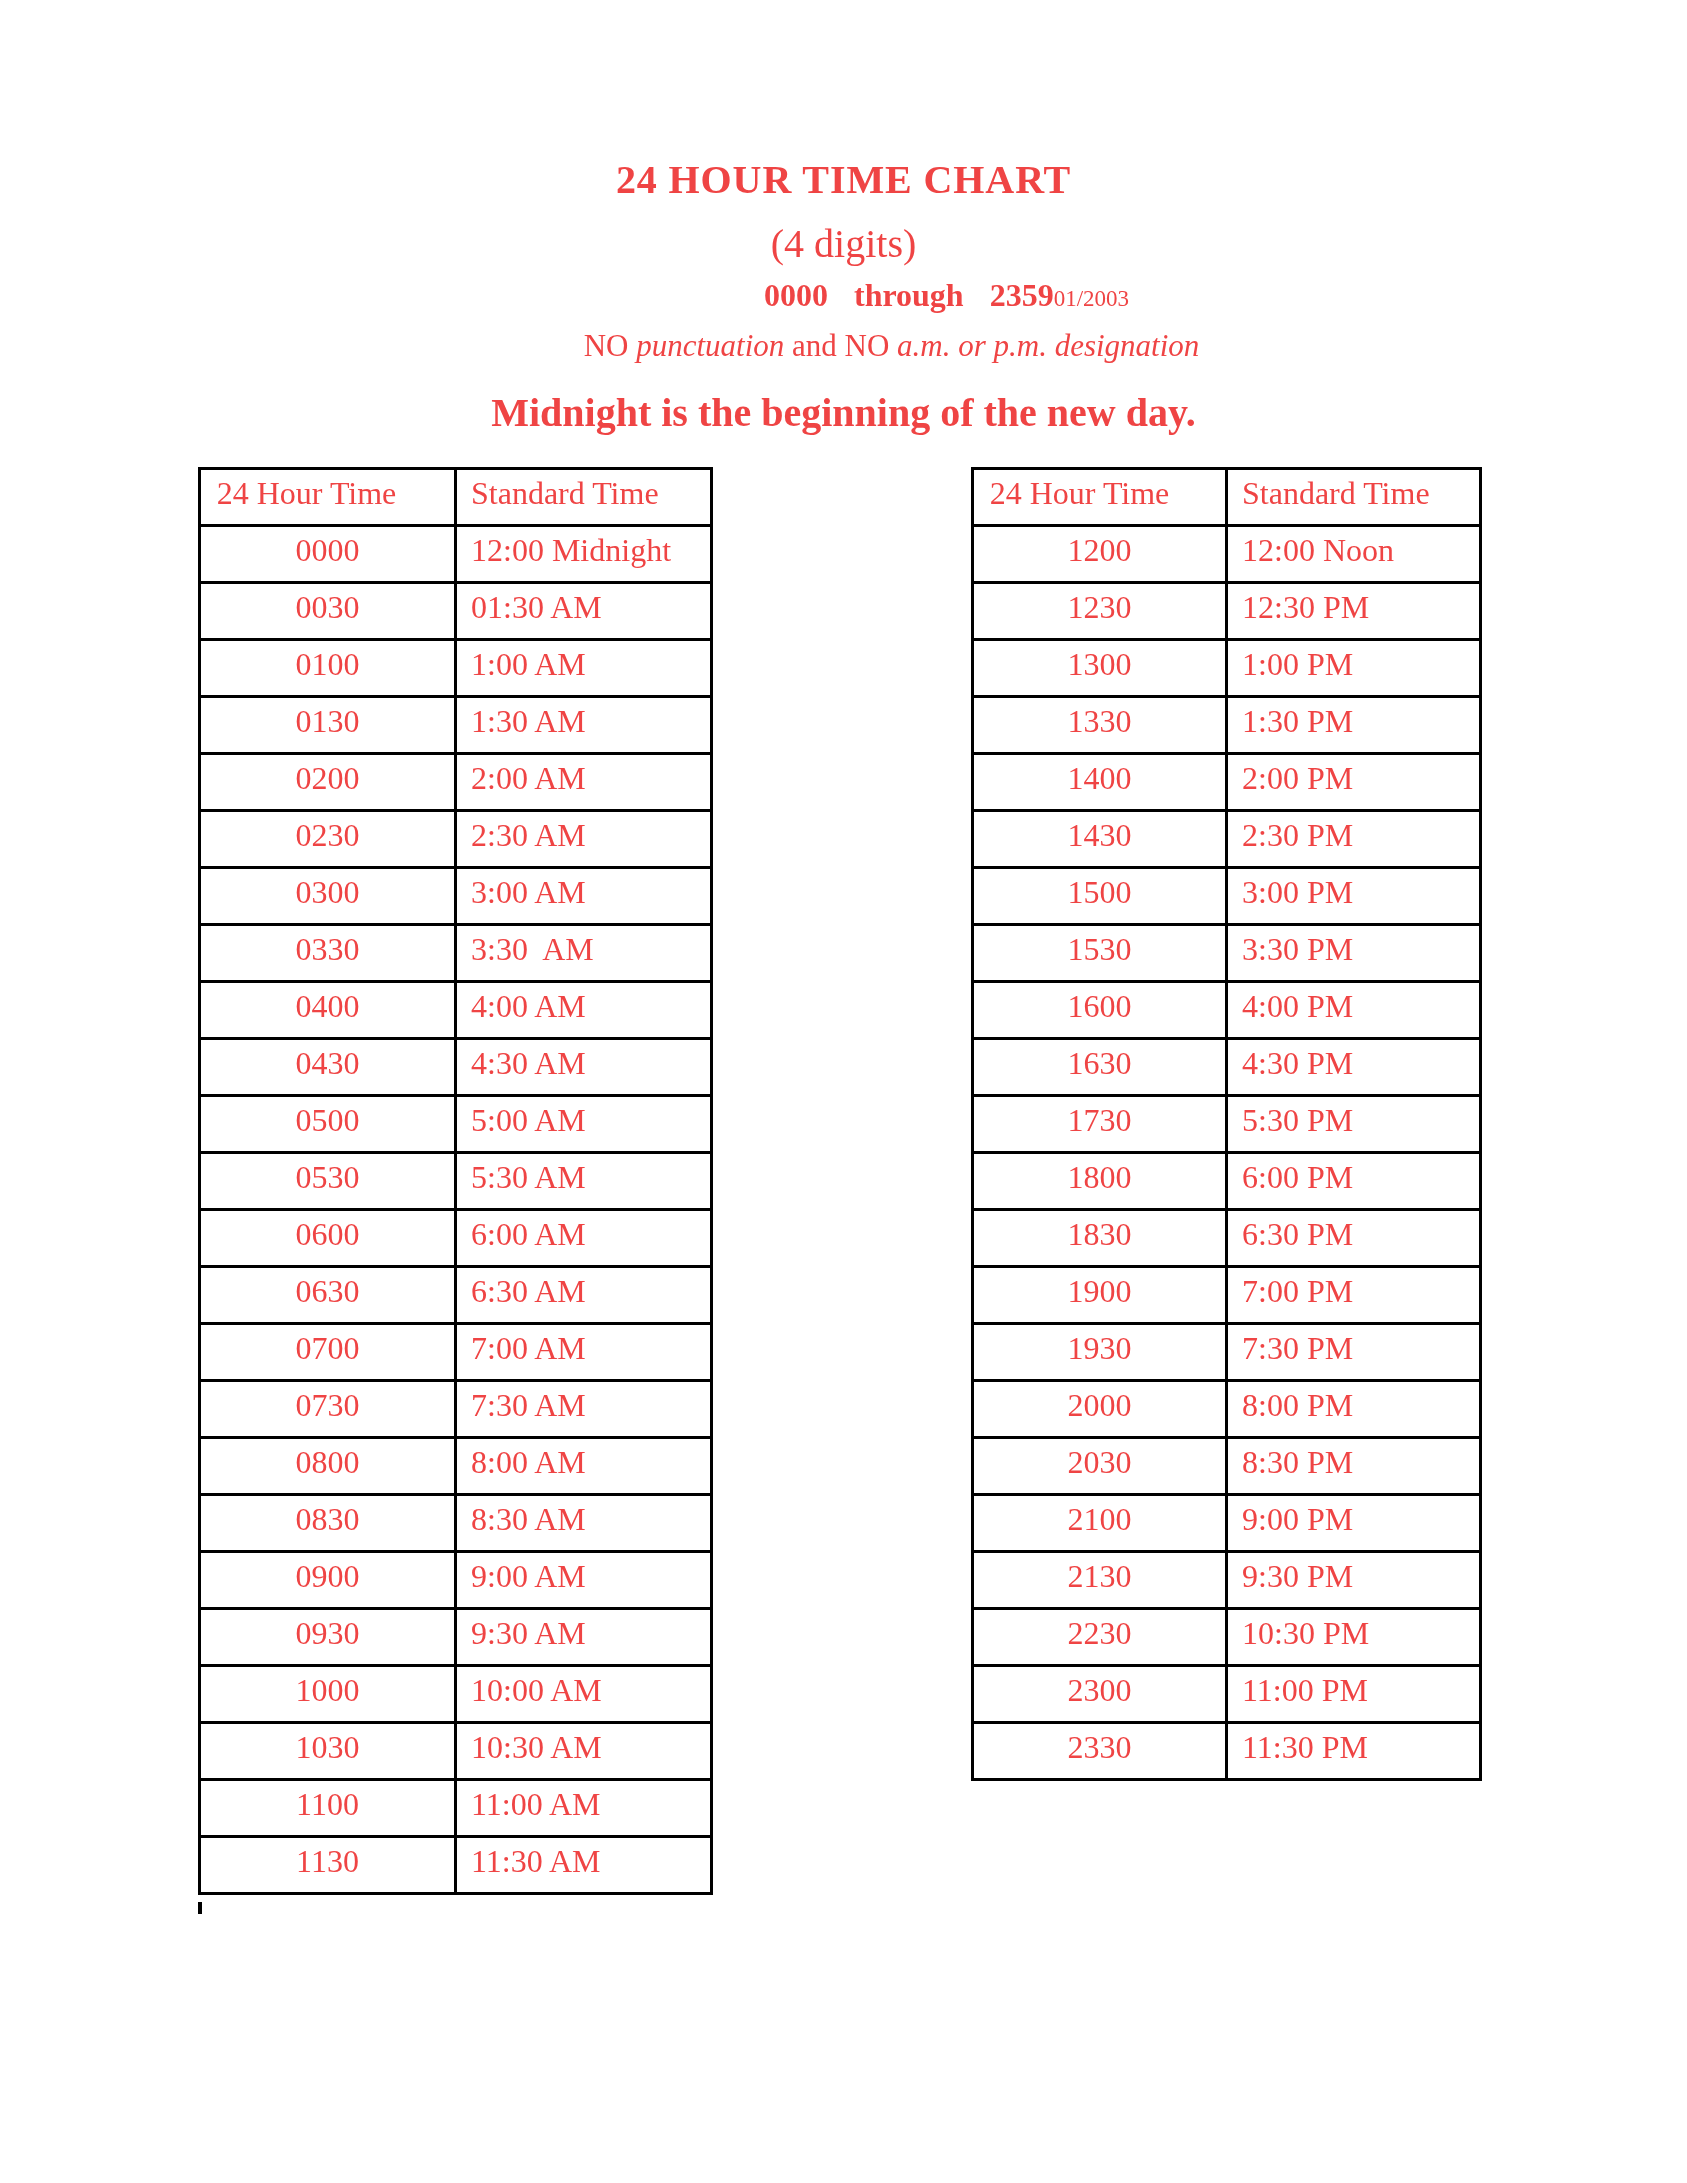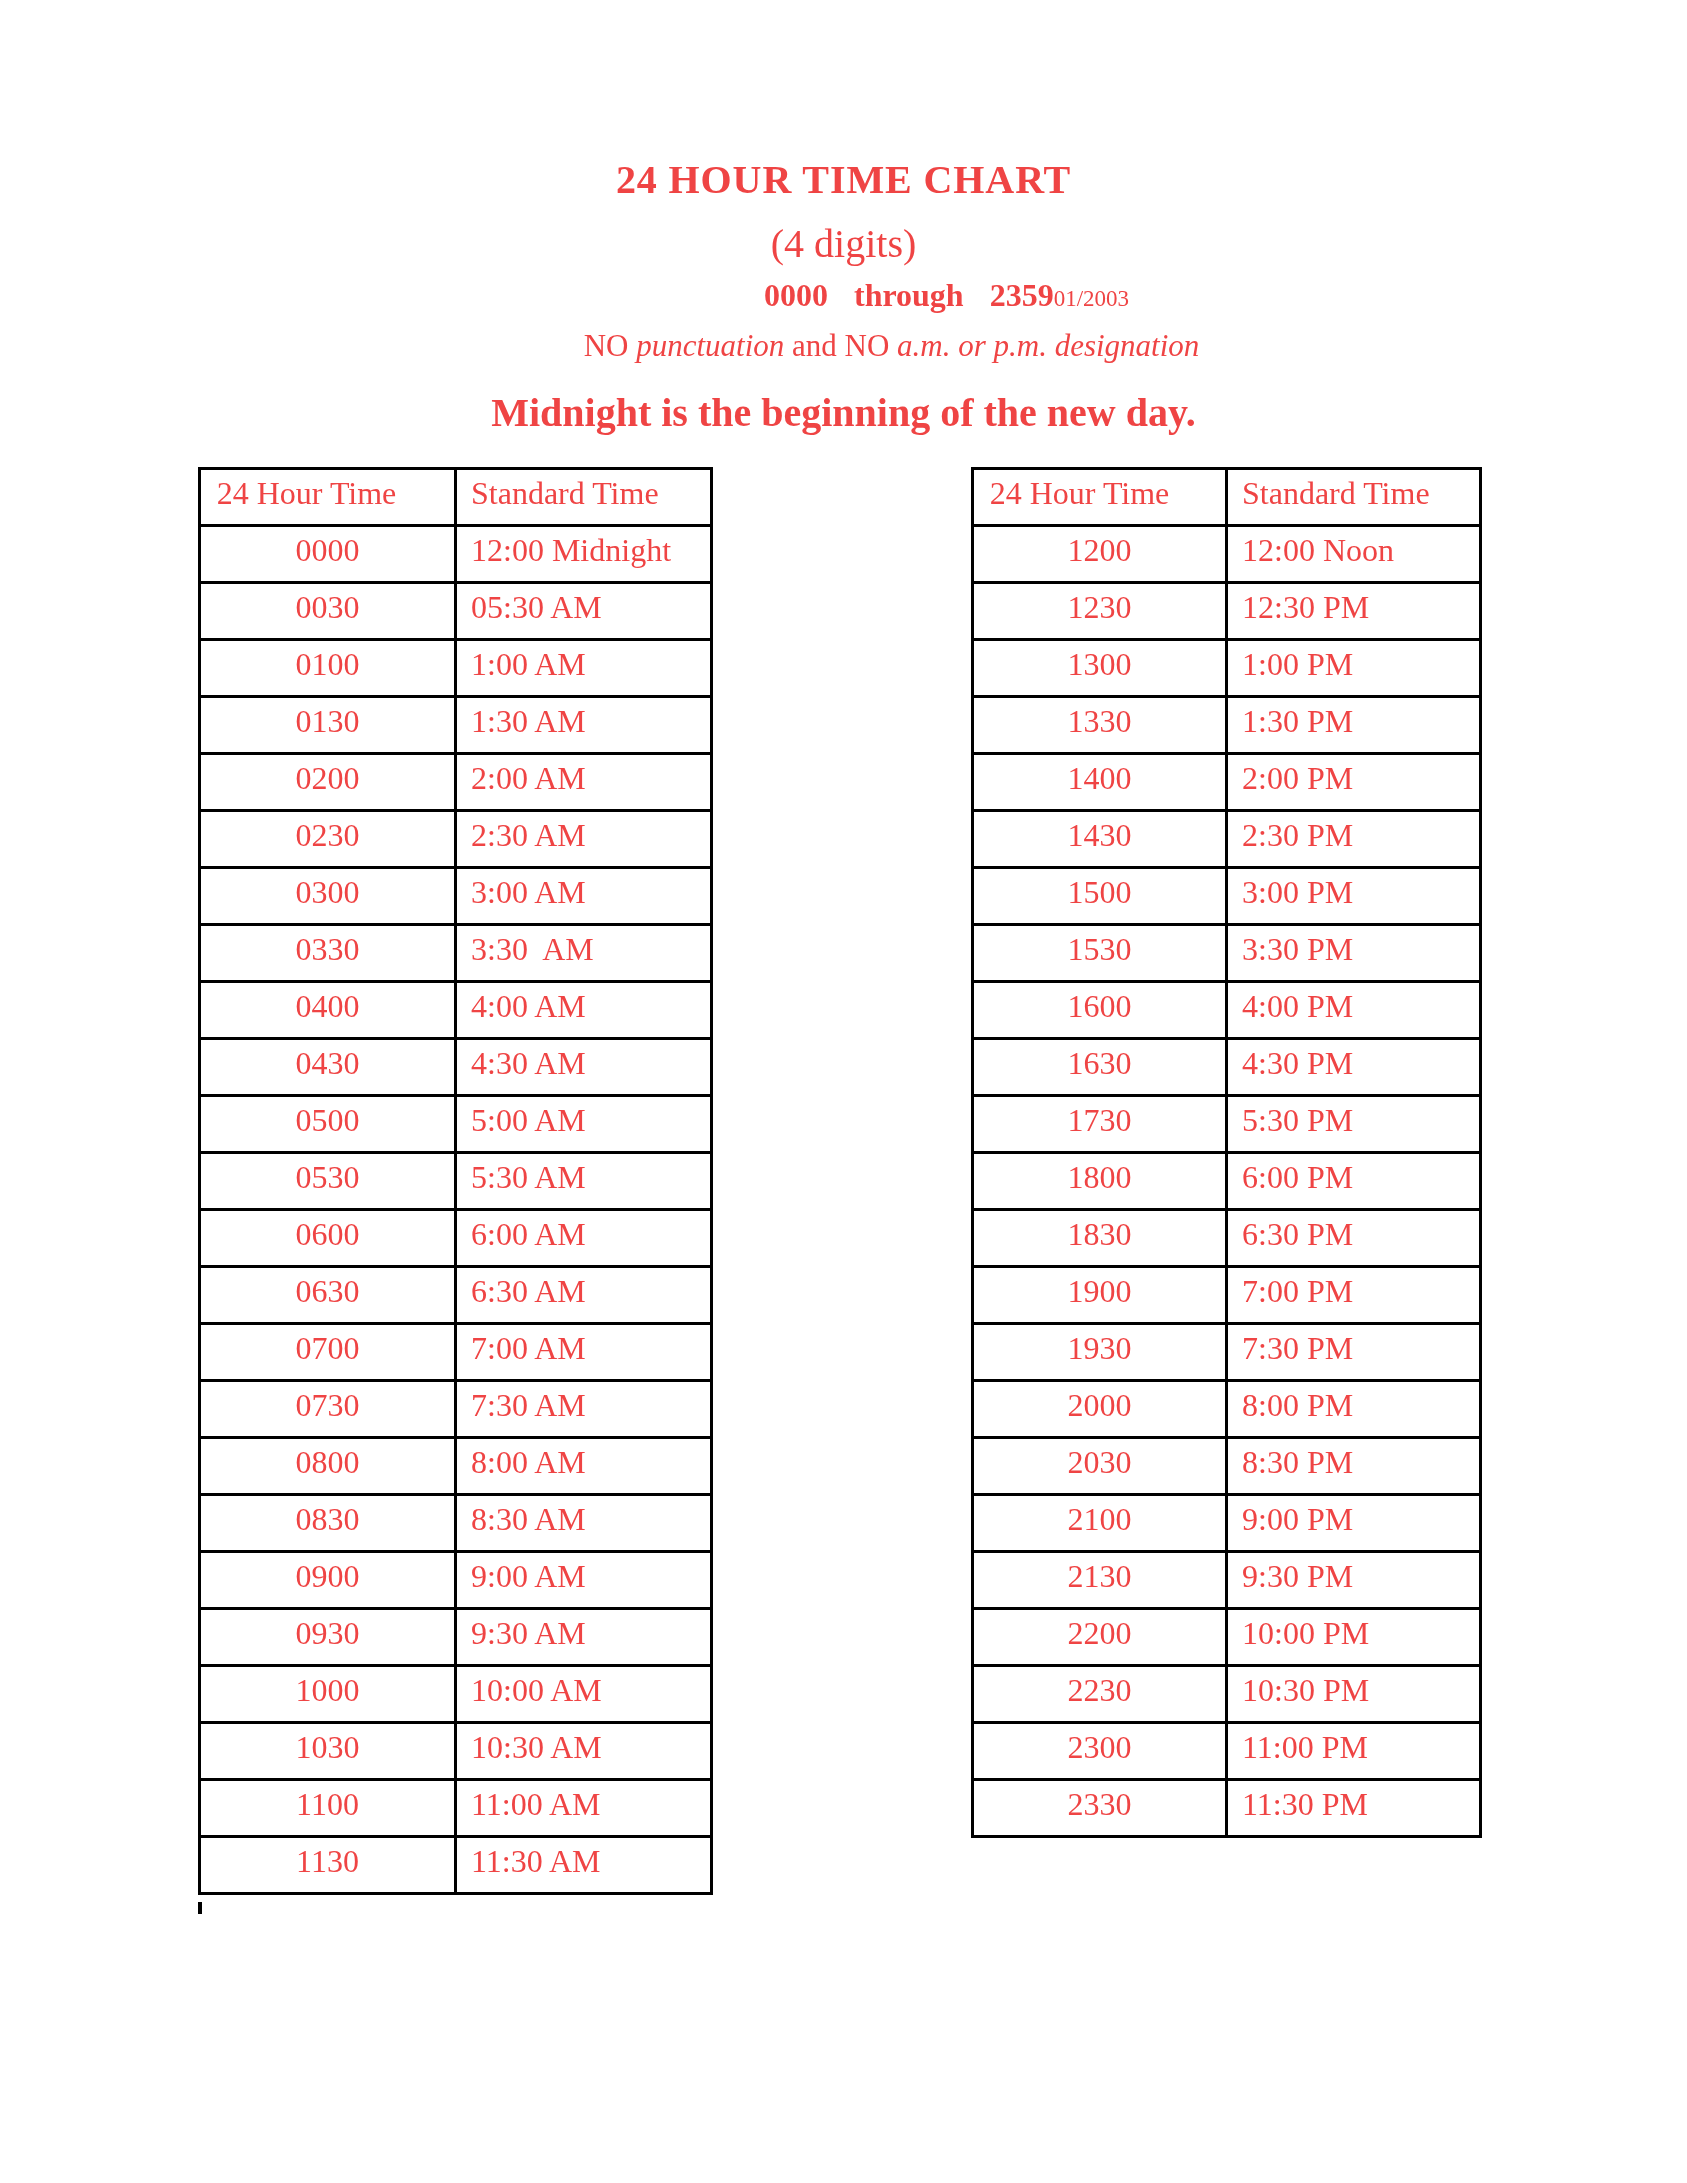--- a/index.html
+++ b/index.html
@@ -100,21 +100,21 @@
           <th class="c2">Standard Time</th>
         </tr>
       </thead>
       <tbody>
         <tr>
           <td class="c1">0000</td>
           <td class="c2">12:00 Midnight</td>
         </tr>
         <tr>
           <td class="c1">0030</td>
-          <td class="c2">05:30 AM</td>
+          <td class="c2">01:30 AM</td>
         </tr>
         <tr>
           <td class="c1">0100</td>
           <td class="c2">1:00 AM</td>
         </tr>
         <tr>
           <td class="c1">0130</td>
           <td class="c2">1:30 AM</td>
         </tr>
         <tr>
@@ -278,24 +278,20 @@
         </tr>
         <tr>
           <td class="c1">2100</td>
           <td class="c2">9:00 PM</td>
         </tr>
         <tr>
           <td class="c1">2130</td>
           <td class="c2">9:30 PM</td>
         </tr>
         <tr>
-          <td class="c1">2200</td>
-          <td class="c2">10:00 PM</td>
-        </tr>
-        <tr>
           <td class="c1">2230</td>
           <td class="c2">10:30 PM</td>
         </tr>
         <tr>
           <td class="c1">2300</td>
           <td class="c2">11:00 PM</td>
         </tr>
         <tr>
           <td class="c1">2330</td>
           <td class="c2">11:30 PM</td>

